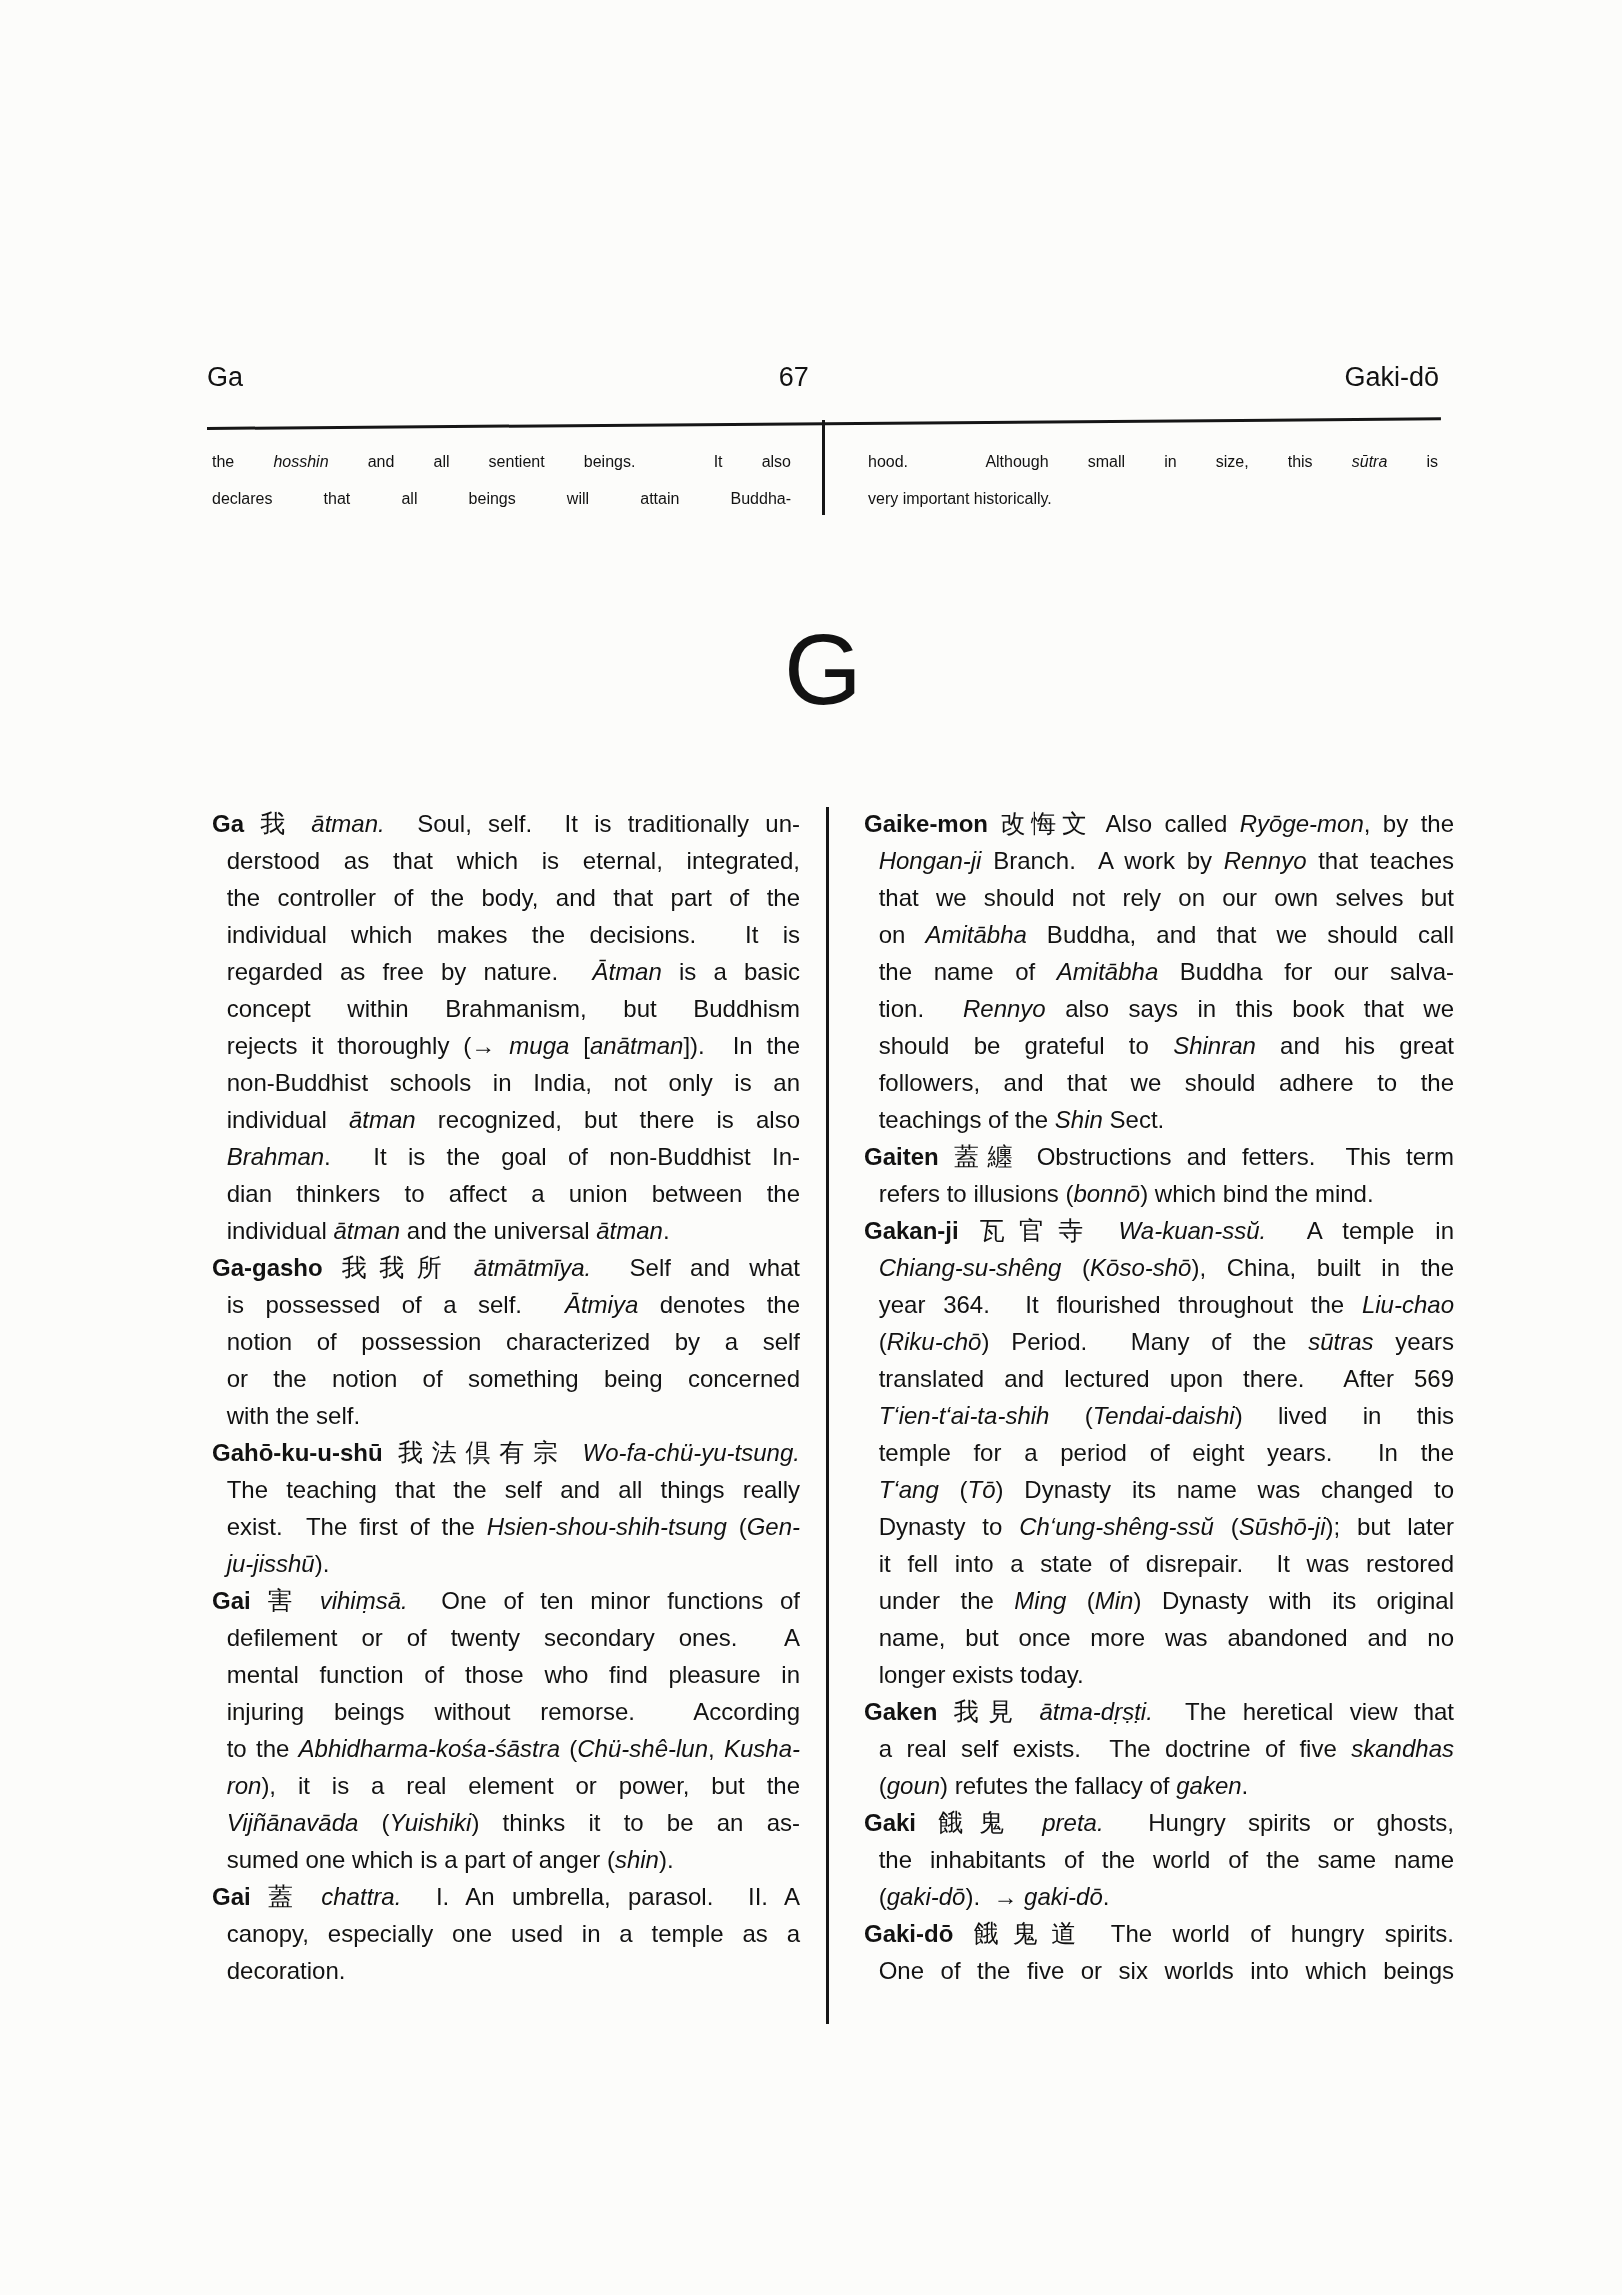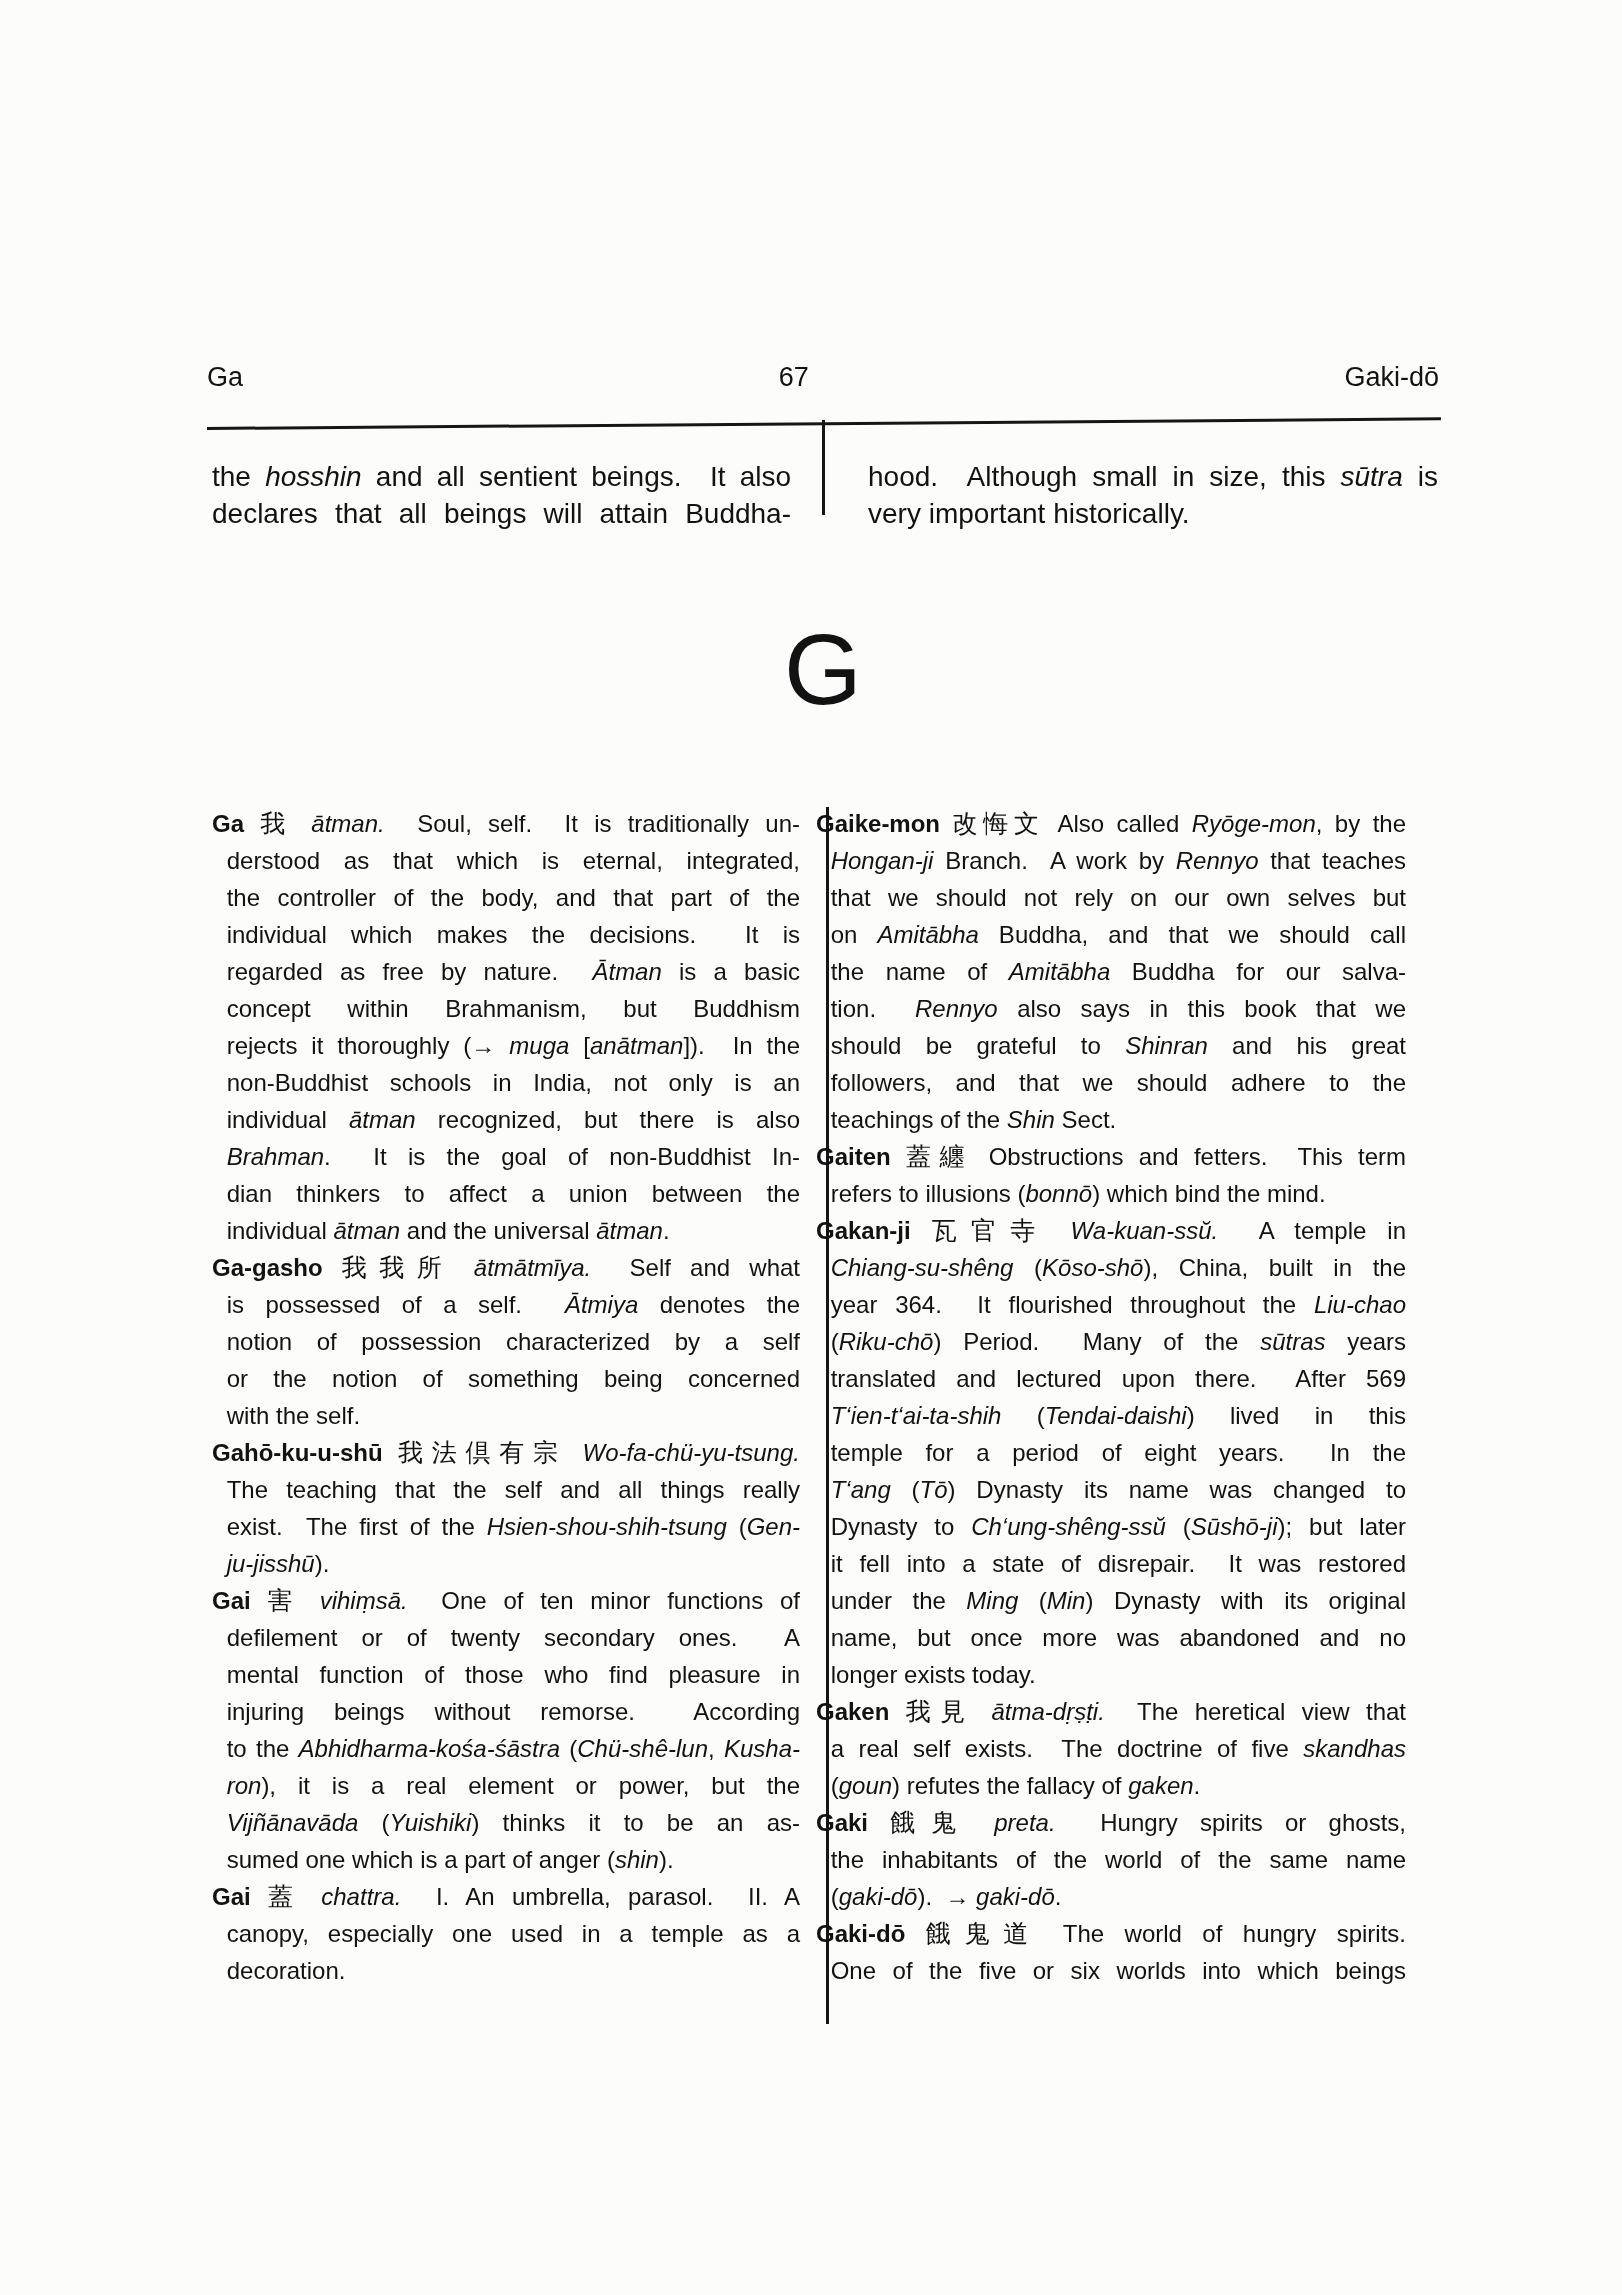--- a/index.html
+++ b/index.html
@@ -23,35 +23,35 @@
   }
   .top-divider{
     position:absolute;left:822px;top:420px;width:2.8px;height:95px;
     background:#161616;
   }
   .col-rule{
     position:absolute;left:826px;top:807px;width:2.8px;height:1217px;
     background:#161616;
   }
   .toppar{
-    position:absolute;top:458px;
-    font-size:28px;line-height:37px;
+    position:absolute;top:443px;
+    font-size:16px;line-height:37px;
   }
   .toppar.left{left:212px;width:579px;}
   .toppar.right{left:868px;width:570px;}
   .big-g{
     position:absolute;left:207px;top:613px;width:1232px;
     text-align:center;font-size:100px;line-height:113px;
   }
   .column{
     position:absolute;top:805px;
     font-size:24px;line-height:37px;
   }
   .column.left{left:212px;width:588px;}
-  .column.right{left:816px;width:590px;}
+  .column.right{left:864px;width:590px;}
   .line{
     text-align:justify;
     text-align-last:left;
   }
   .line.just{text-align-last:justify;}
   .column .line{padding-left:14.7px;}
   .column .line.first{padding-left:0;}
   .sg-b{font-weight:bold;}
   .sg-i{font-style:italic;}
   .sg-k{font-size:25px;}

